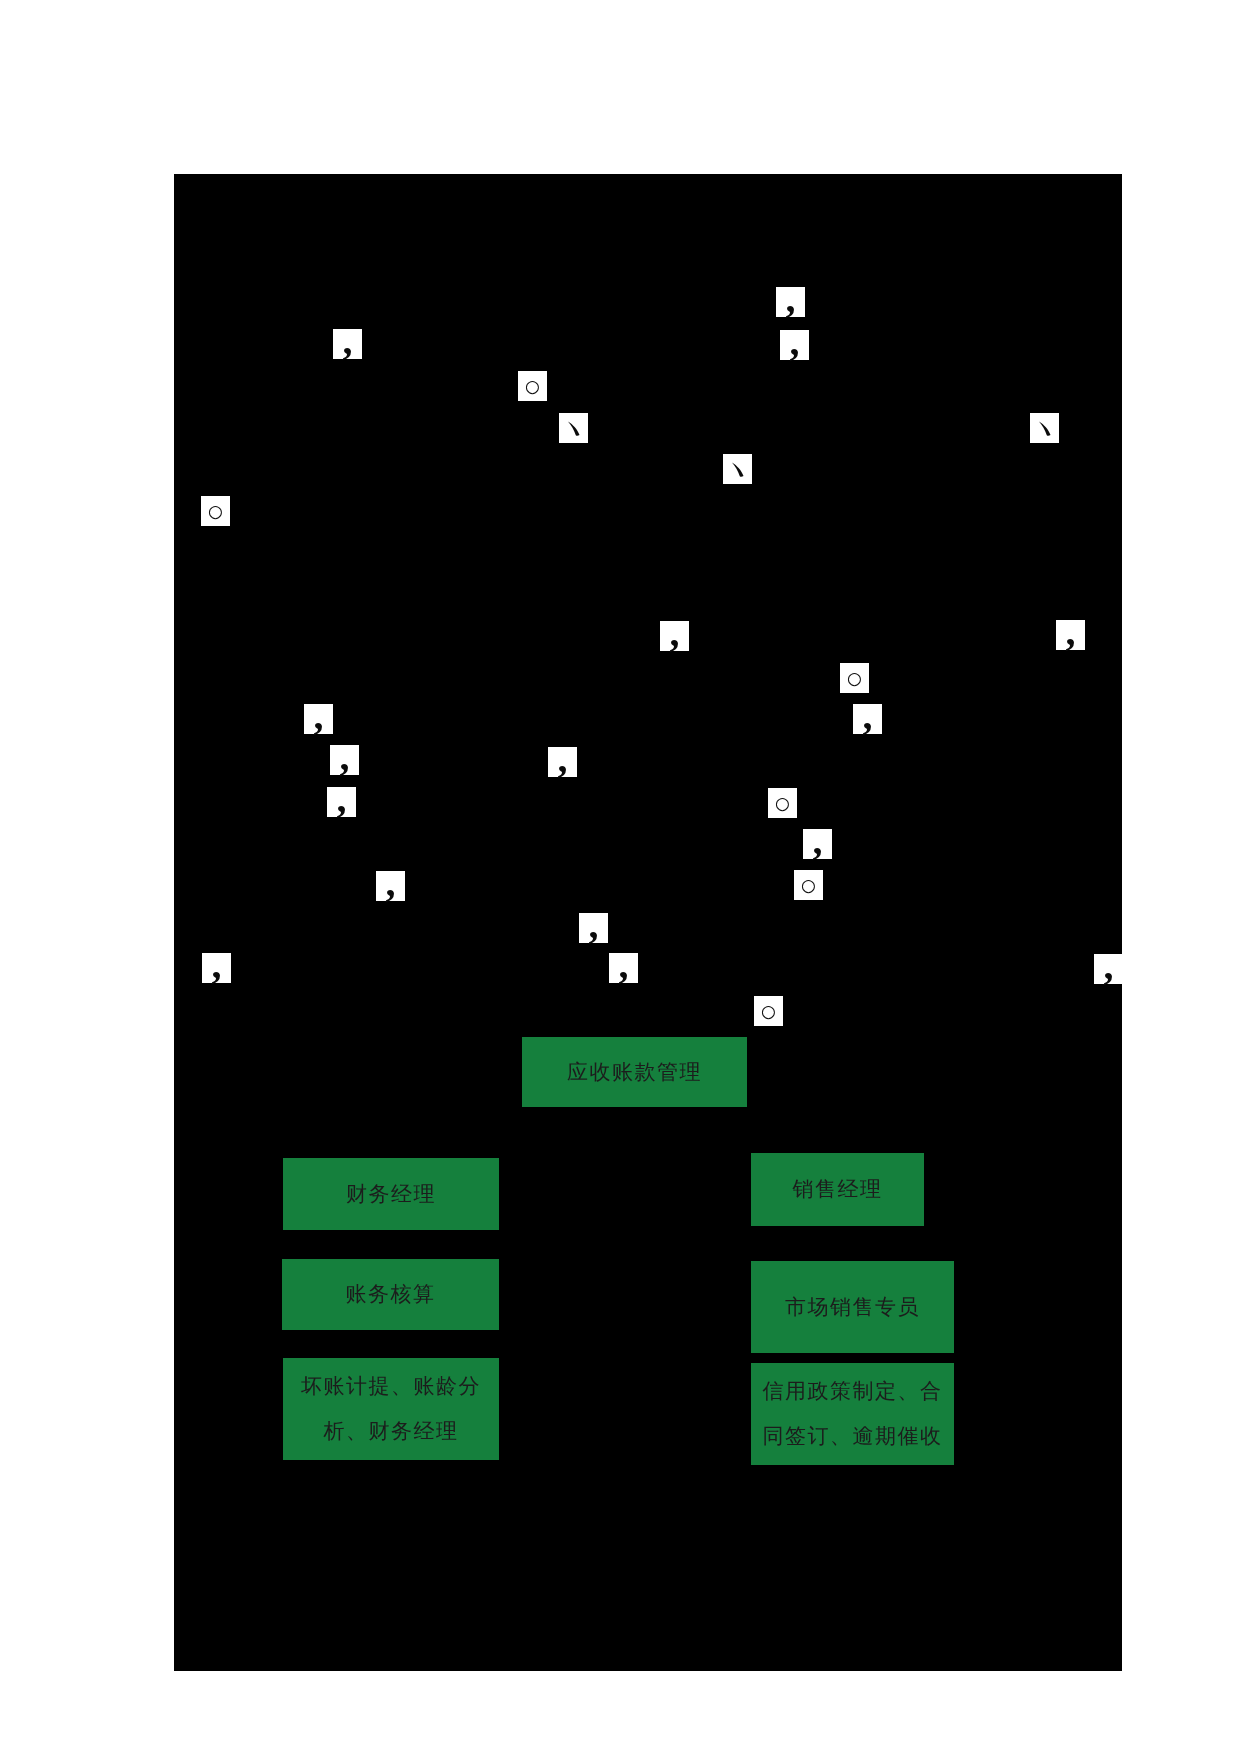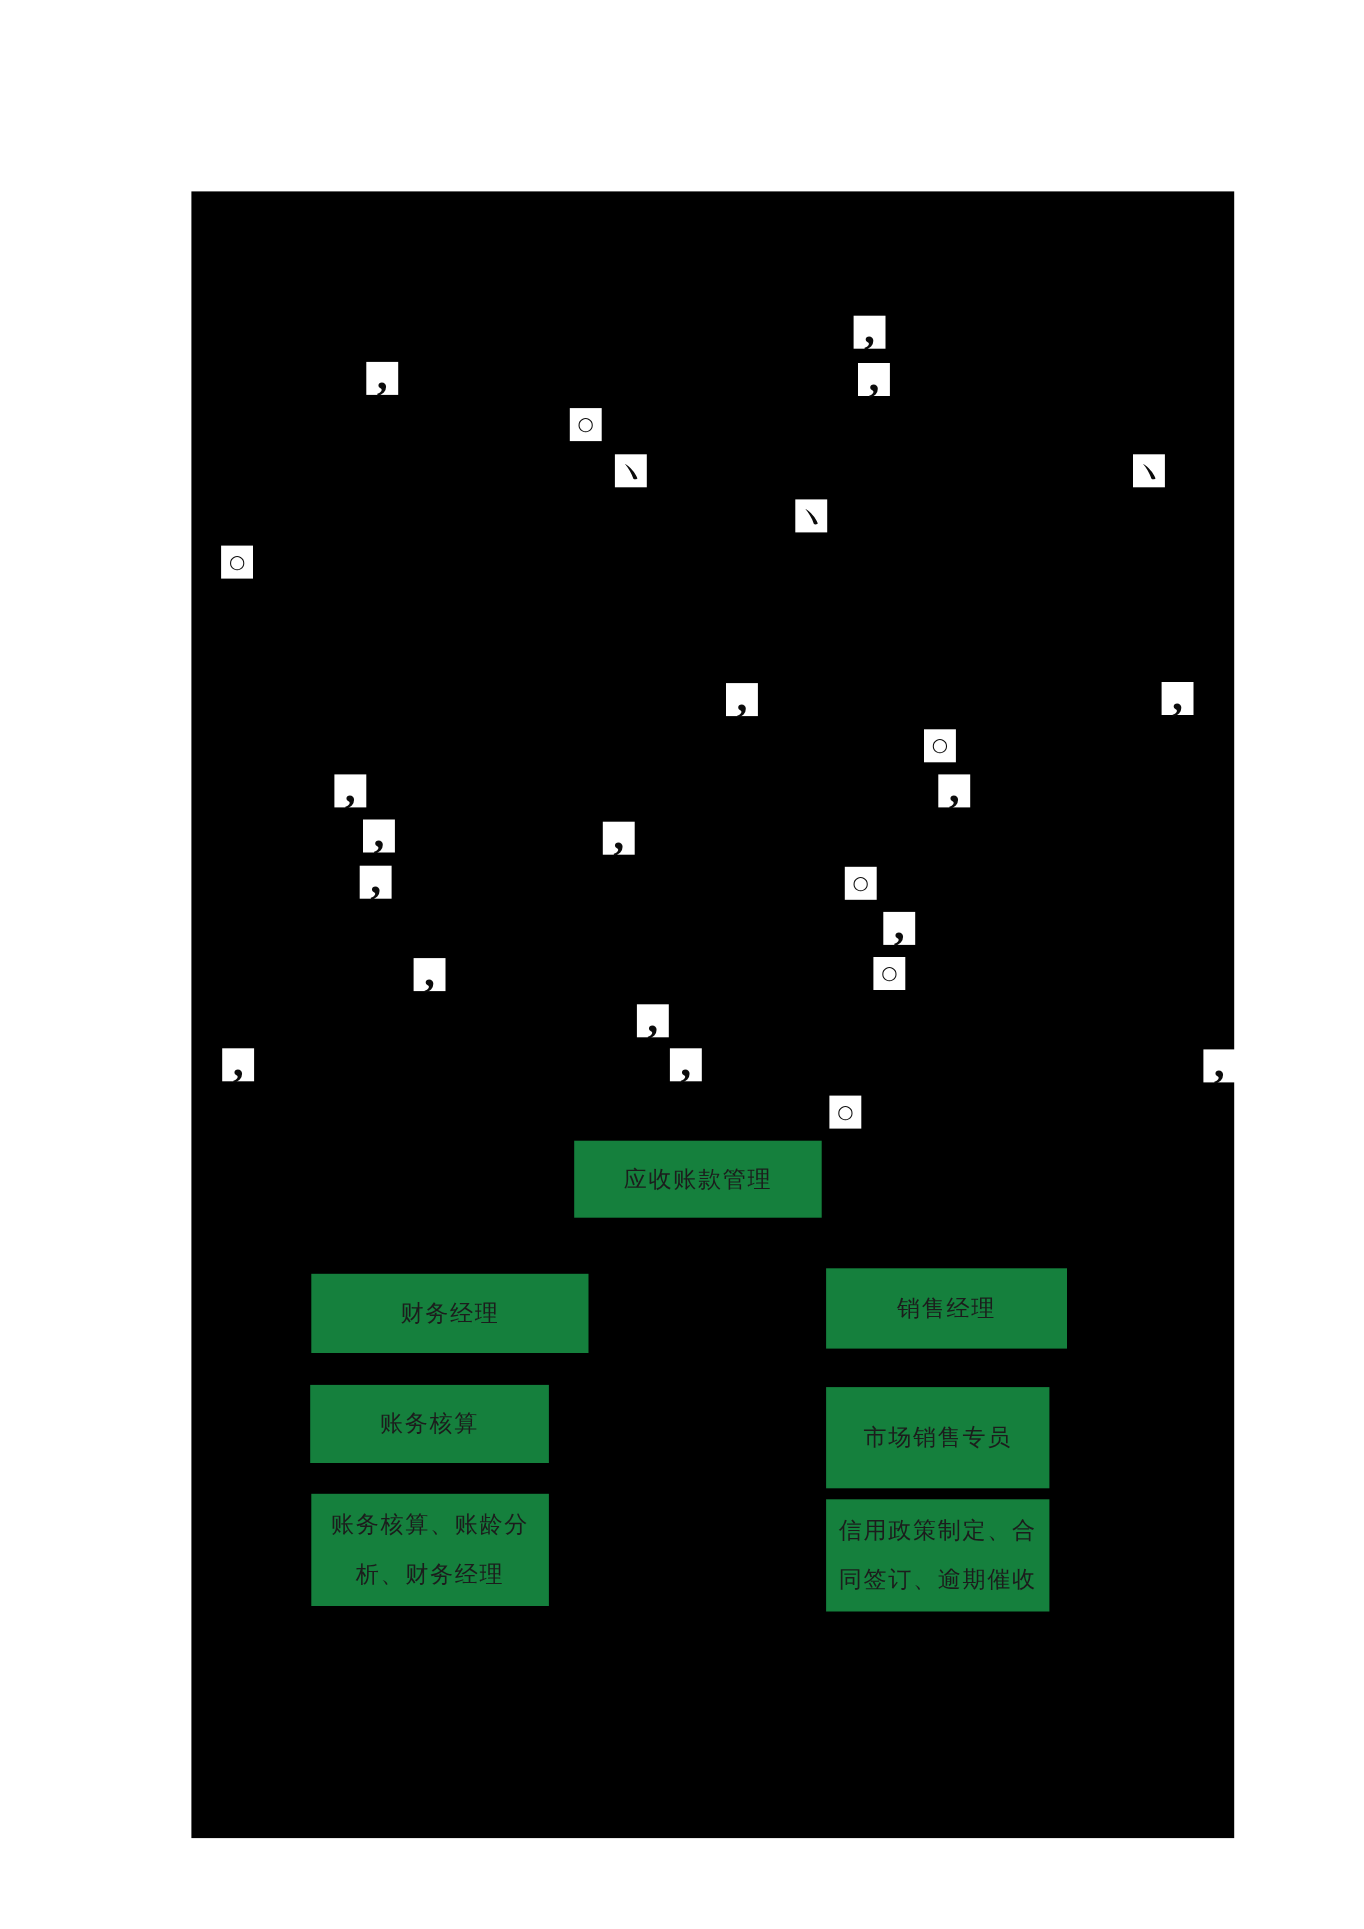--- a/index.html
+++ b/index.html
@@ -138,34 +138,34 @@
         <span class="comma-glyph">,</span>
       </div>
       <div class="mark" style="left: 754px; top: 996px;">
         <span class="period-glyph">○</span>
       </div>
     </div>
   <div id="chart-layer">
       <div class="chart-box" style="left: 522px; top: 1037px; width: 225px; height: 70px;">
         <div class="box-line">应收账款管理</div>
       </div>
-      <div class="chart-box" style="left: 283px; top: 1158px; width: 252px; height: 72px;">
+      <div class="chart-box" style="left: 283px; top: 1158px; width: 216px; height: 72px;">
         <div class="box-line">财务经理</div>
       </div>
-      <div class="chart-box" style="left: 751px; top: 1153px; width: 219px; height: 73px;">
+      <div class="chart-box" style="left: 751px; top: 1153px; width: 173px; height: 73px;">
         <div class="box-line">销售经理</div>
       </div>
       <div class="chart-box" style="left: 282px; top: 1259px; width: 217px; height: 71px;">
         <div class="box-line">账务核算</div>
       </div>
       <div class="chart-box" style="left: 751px; top: 1261px; width: 203px; height: 92px;">
         <div class="box-line">市场销售专员</div>
       </div>
       <div class="chart-box" style="left: 283px; top: 1358px; width: 216px; height: 102px;">
-        <div class="box-line">账务核算、账龄分</div>
+        <div class="box-line">坏账计提、账龄分</div>
         <div class="box-line">析、财务经理</div>
       </div>
       <div class="chart-box" style="left: 751px; top: 1363px; width: 203px; height: 102px;">
         <div class="box-line">信用政策制定、合</div>
         <div class="box-line">同签订、逾期催收</div>
       </div>
     </div>
 </div>
 
 </body></html>

